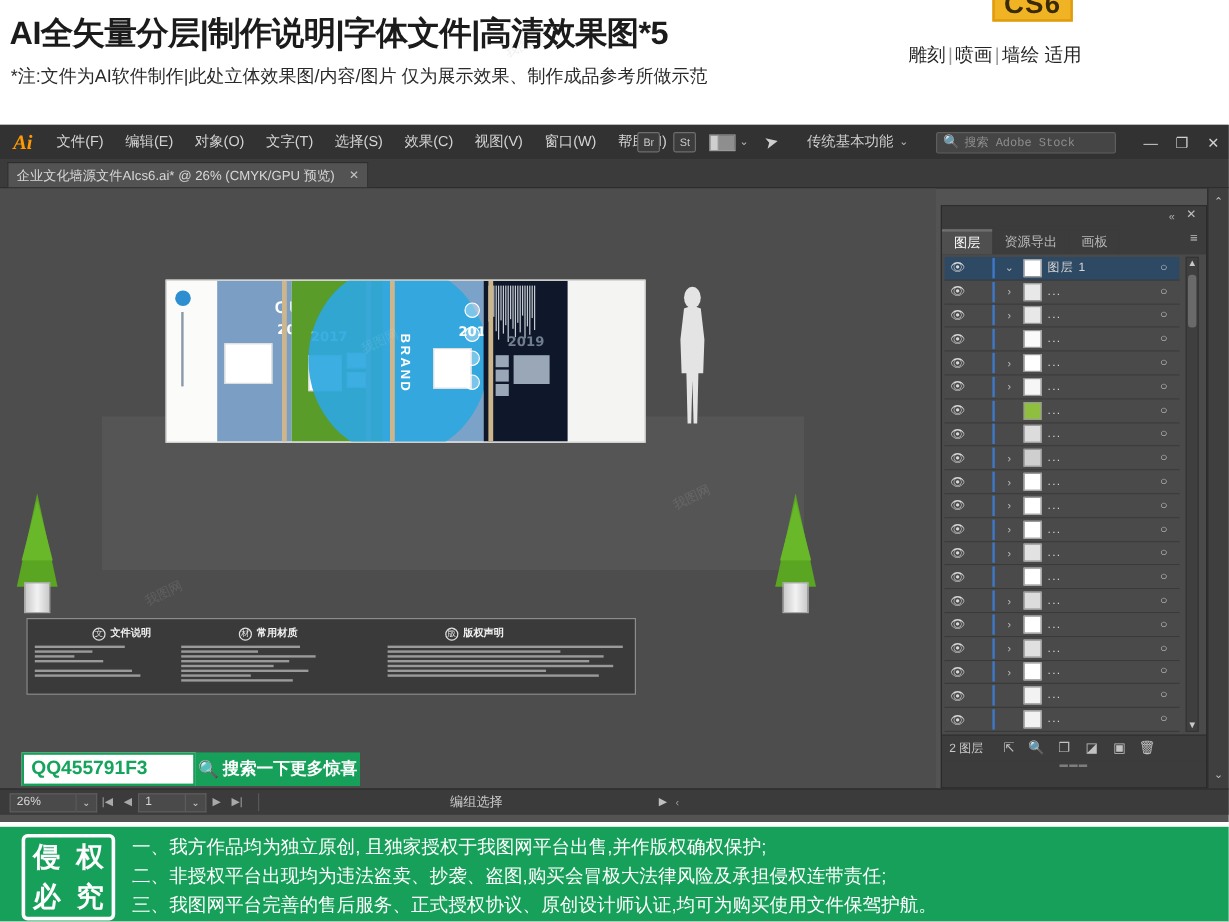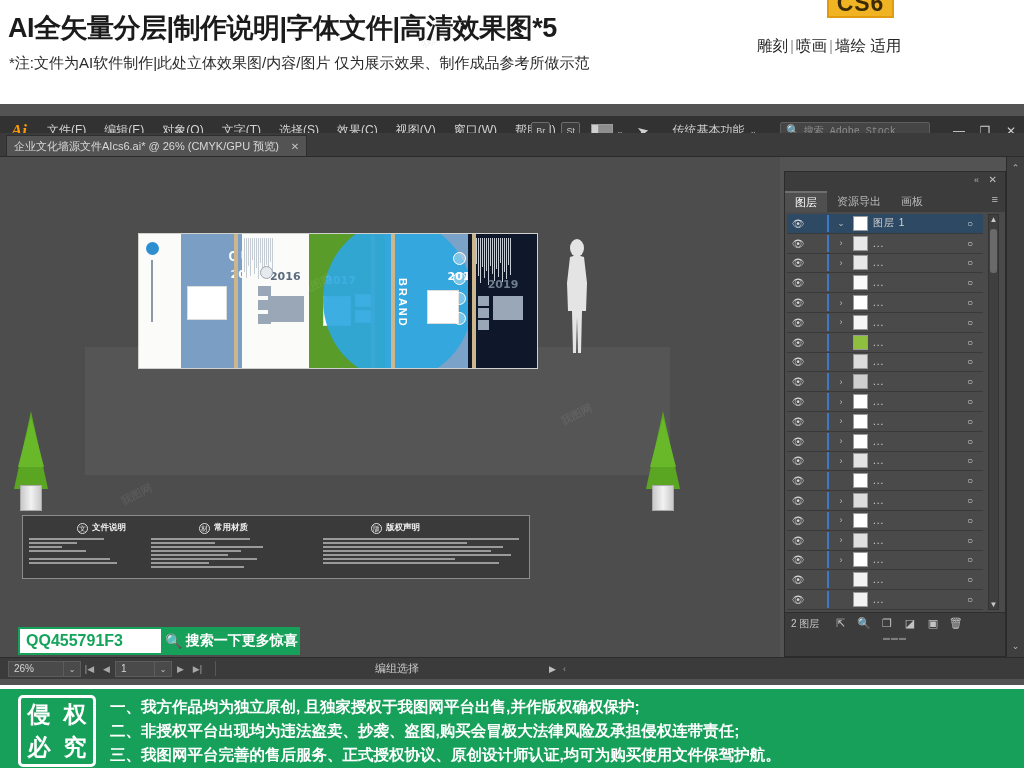--- a/index.html
+++ b/index.html
@@ -37,21 +37,21 @@
     font-size: 15.5px; color: #242424; white-space: nowrap;
   }
   .promo-right .sep { color: #9a9a9a; padding: 0 2px; }
 
   
   .ai-window {
     position: absolute; left: 0; top: 104px; width: 1024px; height: 581px;
     background: #535353;
   }
   .menubar {
-    position: absolute; left: 0; top: 12px; width: 1024px; height: 29px;
+    position: absolute; left: 0; top: 0; width: 1024px; height: 29px;
     background: #323232; display: flex; align-items: center;
   }
   .ai-logo {
     width: 38px; text-align: center; color: #ff9a00;
     font-size: 17px; font-weight: bold; font-style: italic;
     font-family: "Liberation Serif", serif;
   }
   .menu-item {
     font-size: 12px; color: #d4d4d4; padding: 0 9px; line-height: 29px;
     white-space: nowrap; cursor: default;
@@ -280,21 +280,21 @@
   }
   .seal {
     position: absolute; left: 18px; top: 6px; width: 78px; height: 72px;
     border: 3px solid #ffffff; border-radius: 5px;
     display: grid; grid-template-columns: 1fr 1fr; grid-template-rows: 1fr 1fr;
     color: #ffffff; font-size: 23px; font-weight: bold;
     align-items: center; justify-items: center; overflow: hidden;
     font-family: "Liberation Serif", serif;
   }
   .f-lines { position: absolute; left: 110px; top: 6px; }
-  .f-line { color: #ffffff; font-size: 15.5px; line-height: 24px; white-space: nowrap; font-weight: bold; }
+  .f-line { color: #ffffff; font-size: 15.5px; line-height: 24px; white-space: nowrap; }
 
   
   .wm {
     position: absolute; color: rgba(255,255,255,.10); font-size: 11px;
     transform: rotate(-26deg); pointer-events: none; white-space: nowrap;
   }
   .wmd { color: rgba(0,0,0,.07); }
 </style>
 </head>
 <body>
@@ -371,45 +371,20 @@
       <div class="wall">
         <div class="pane p1">
           <div class="logo-circle"></div>
           <div style="position:absolute;left:12px;top:26px;width:2px;height:62px;background:#8a99a8;"></div>
         </div>
         <div class="pane p2">
           <div class="word w-culture">CULTURE</div>
           <div class="yr yr1">2015</div>
           <div class="pbox" style="left:6px;top:52px;width:40px;height:34px;"></div>
           <div class="ribbon" style="right:4px;"></div>
-        </div>
-        <div class="pane p3">
-          <div class="yr yr2" style="left:28px;top:36px;">2016</div>
-          <div class="gbox" style="left:26px;top:62px;width:36px;height:26px;"></div>
-          <div class="lines-deco" style="left:2px;top:4px;height:42px;">
-            <i style="height:34px"></i>
-              <i style="height:40px"></i>
-              <i style="height:28px"></i>
-              <i style="height:38px"></i>
-              <i style="height:22px"></i>
-              <i style="height:36px"></i>
-              <i style="height:30px"></i>
-              <i style="height:41px"></i>
-              <i style="height:25px"></i>
-              <i style="height:33px"></i>
-              <i style="height:39px"></i>
-              <i style="height:27px"></i>
-              <i style="height:35px"></i>
-              <i style="height:24px"></i>
-              <i style="height:37px"></i>
-          </div>
-          <div class="badge-circle" style="left:18px;top:32px;border-color:#9aa7b6;background:#e6eaee;"></div>
-          <div class="gbox" style="left:16px;top:52px;width:13px;height:10px;"></div>
-          <div class="gbox" style="left:16px;top:66px;width:13px;height:10px;"></div>
-          <div class="gbox" style="left:16px;top:80px;width:13px;height:10px;"></div>
         </div>
         <div class="pane p4">
           <div class="yr yr3" style="left:16px;top:40px;">2017</div>
           <div class="pbox" style="left:14px;top:62px;width:28px;height:30px;"></div>
           <div class="pbox" style="left:46px;top:60px;width:16px;height:13px;"></div>
           <div class="pbox" style="left:46px;top:76px;width:16px;height:13px;"></div>
           <div class="word w-future">FUTURE</div>
           <div class="ribbon" style="right:10px;"></div>
         </div>
         <div class="pane p5">

